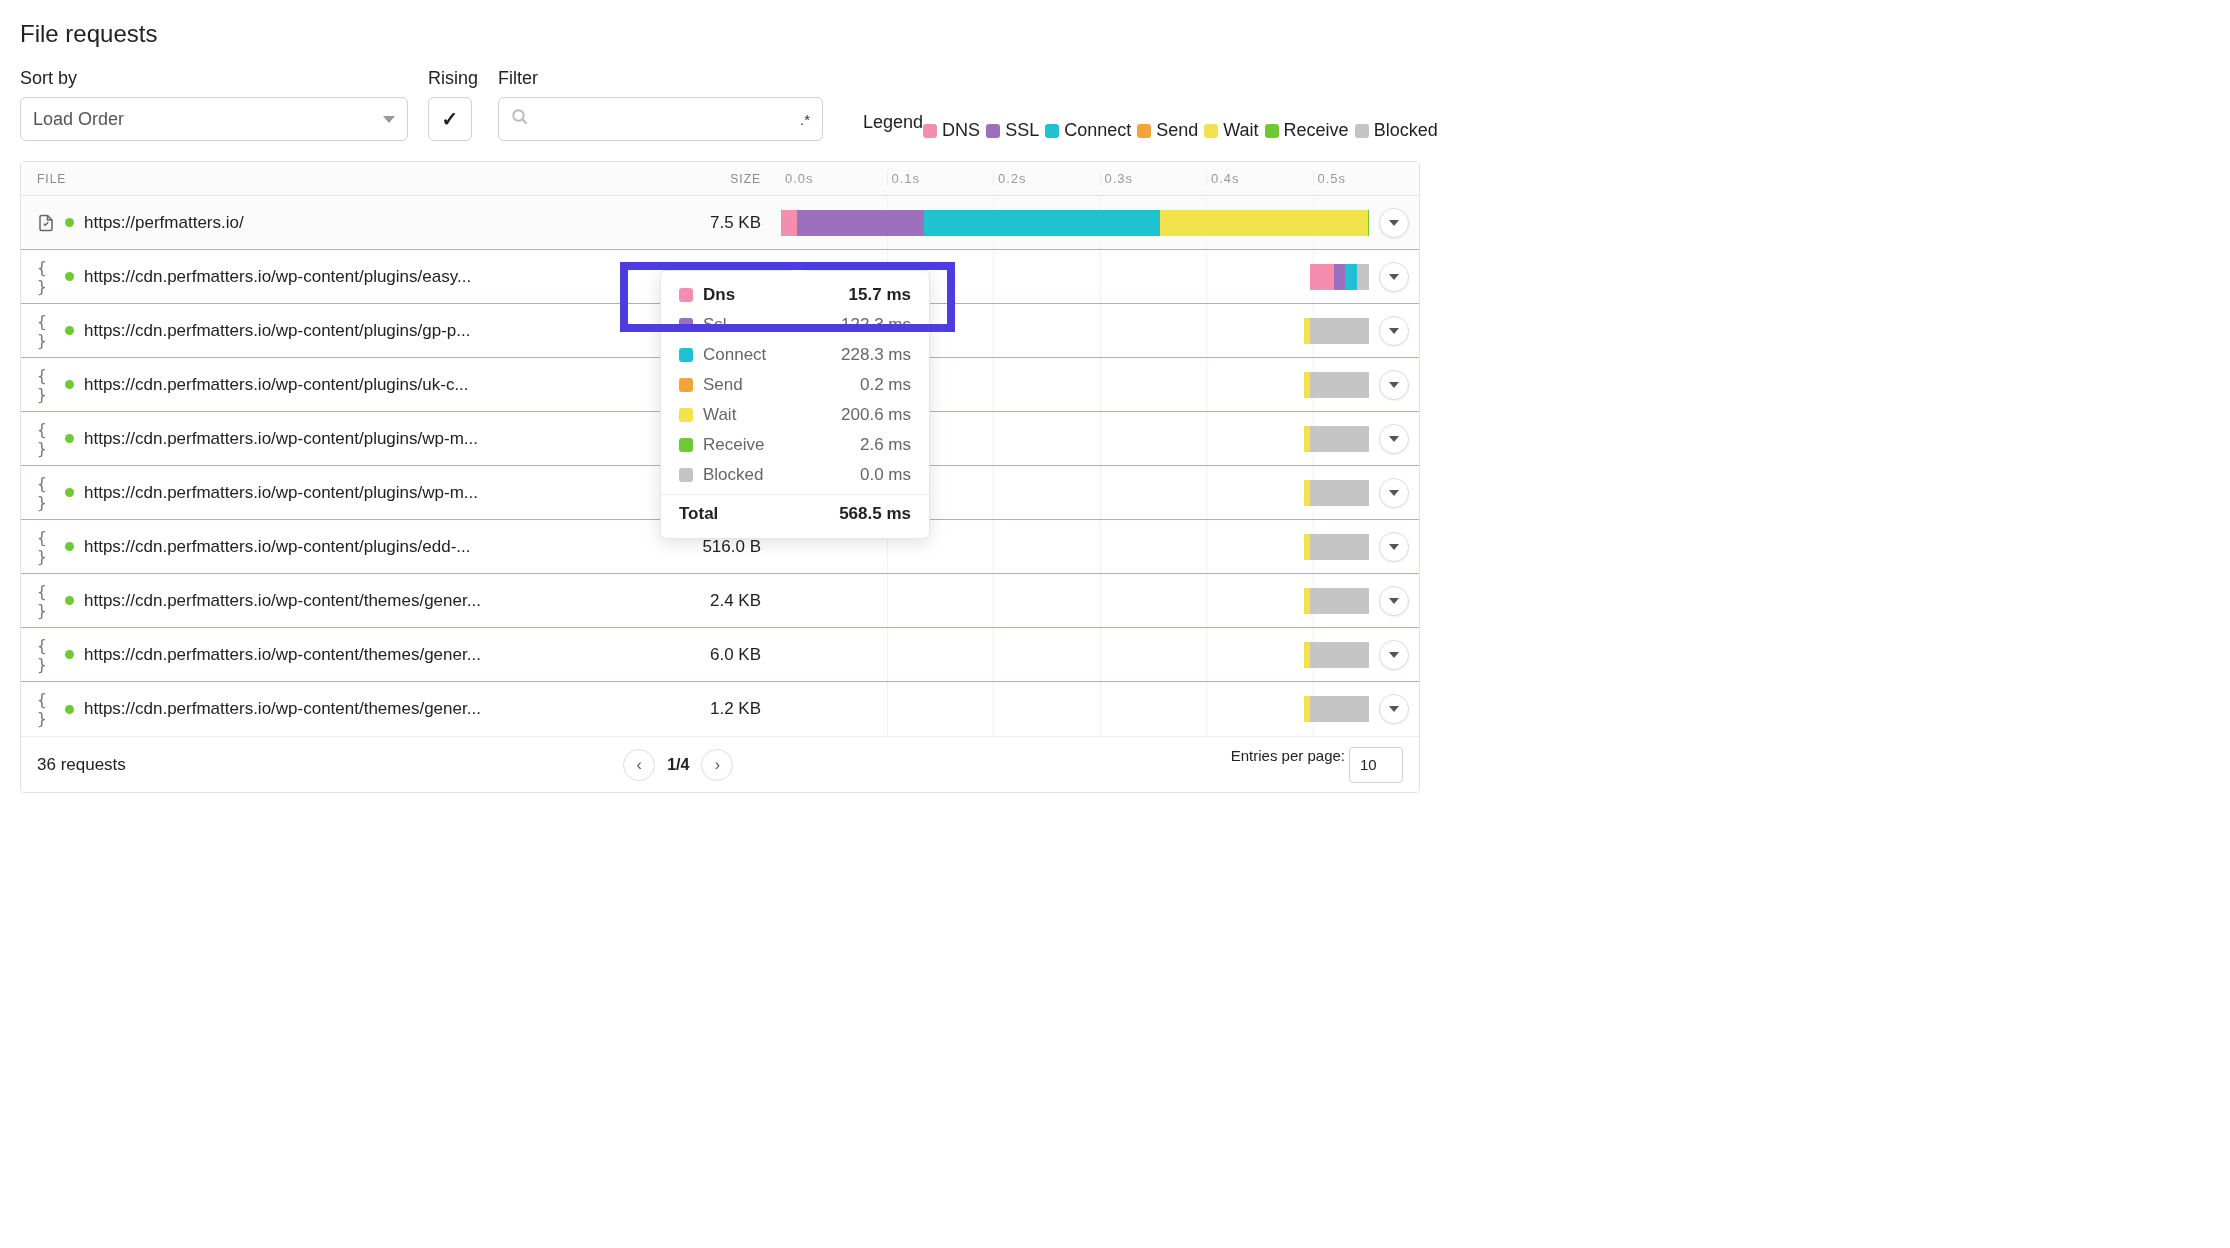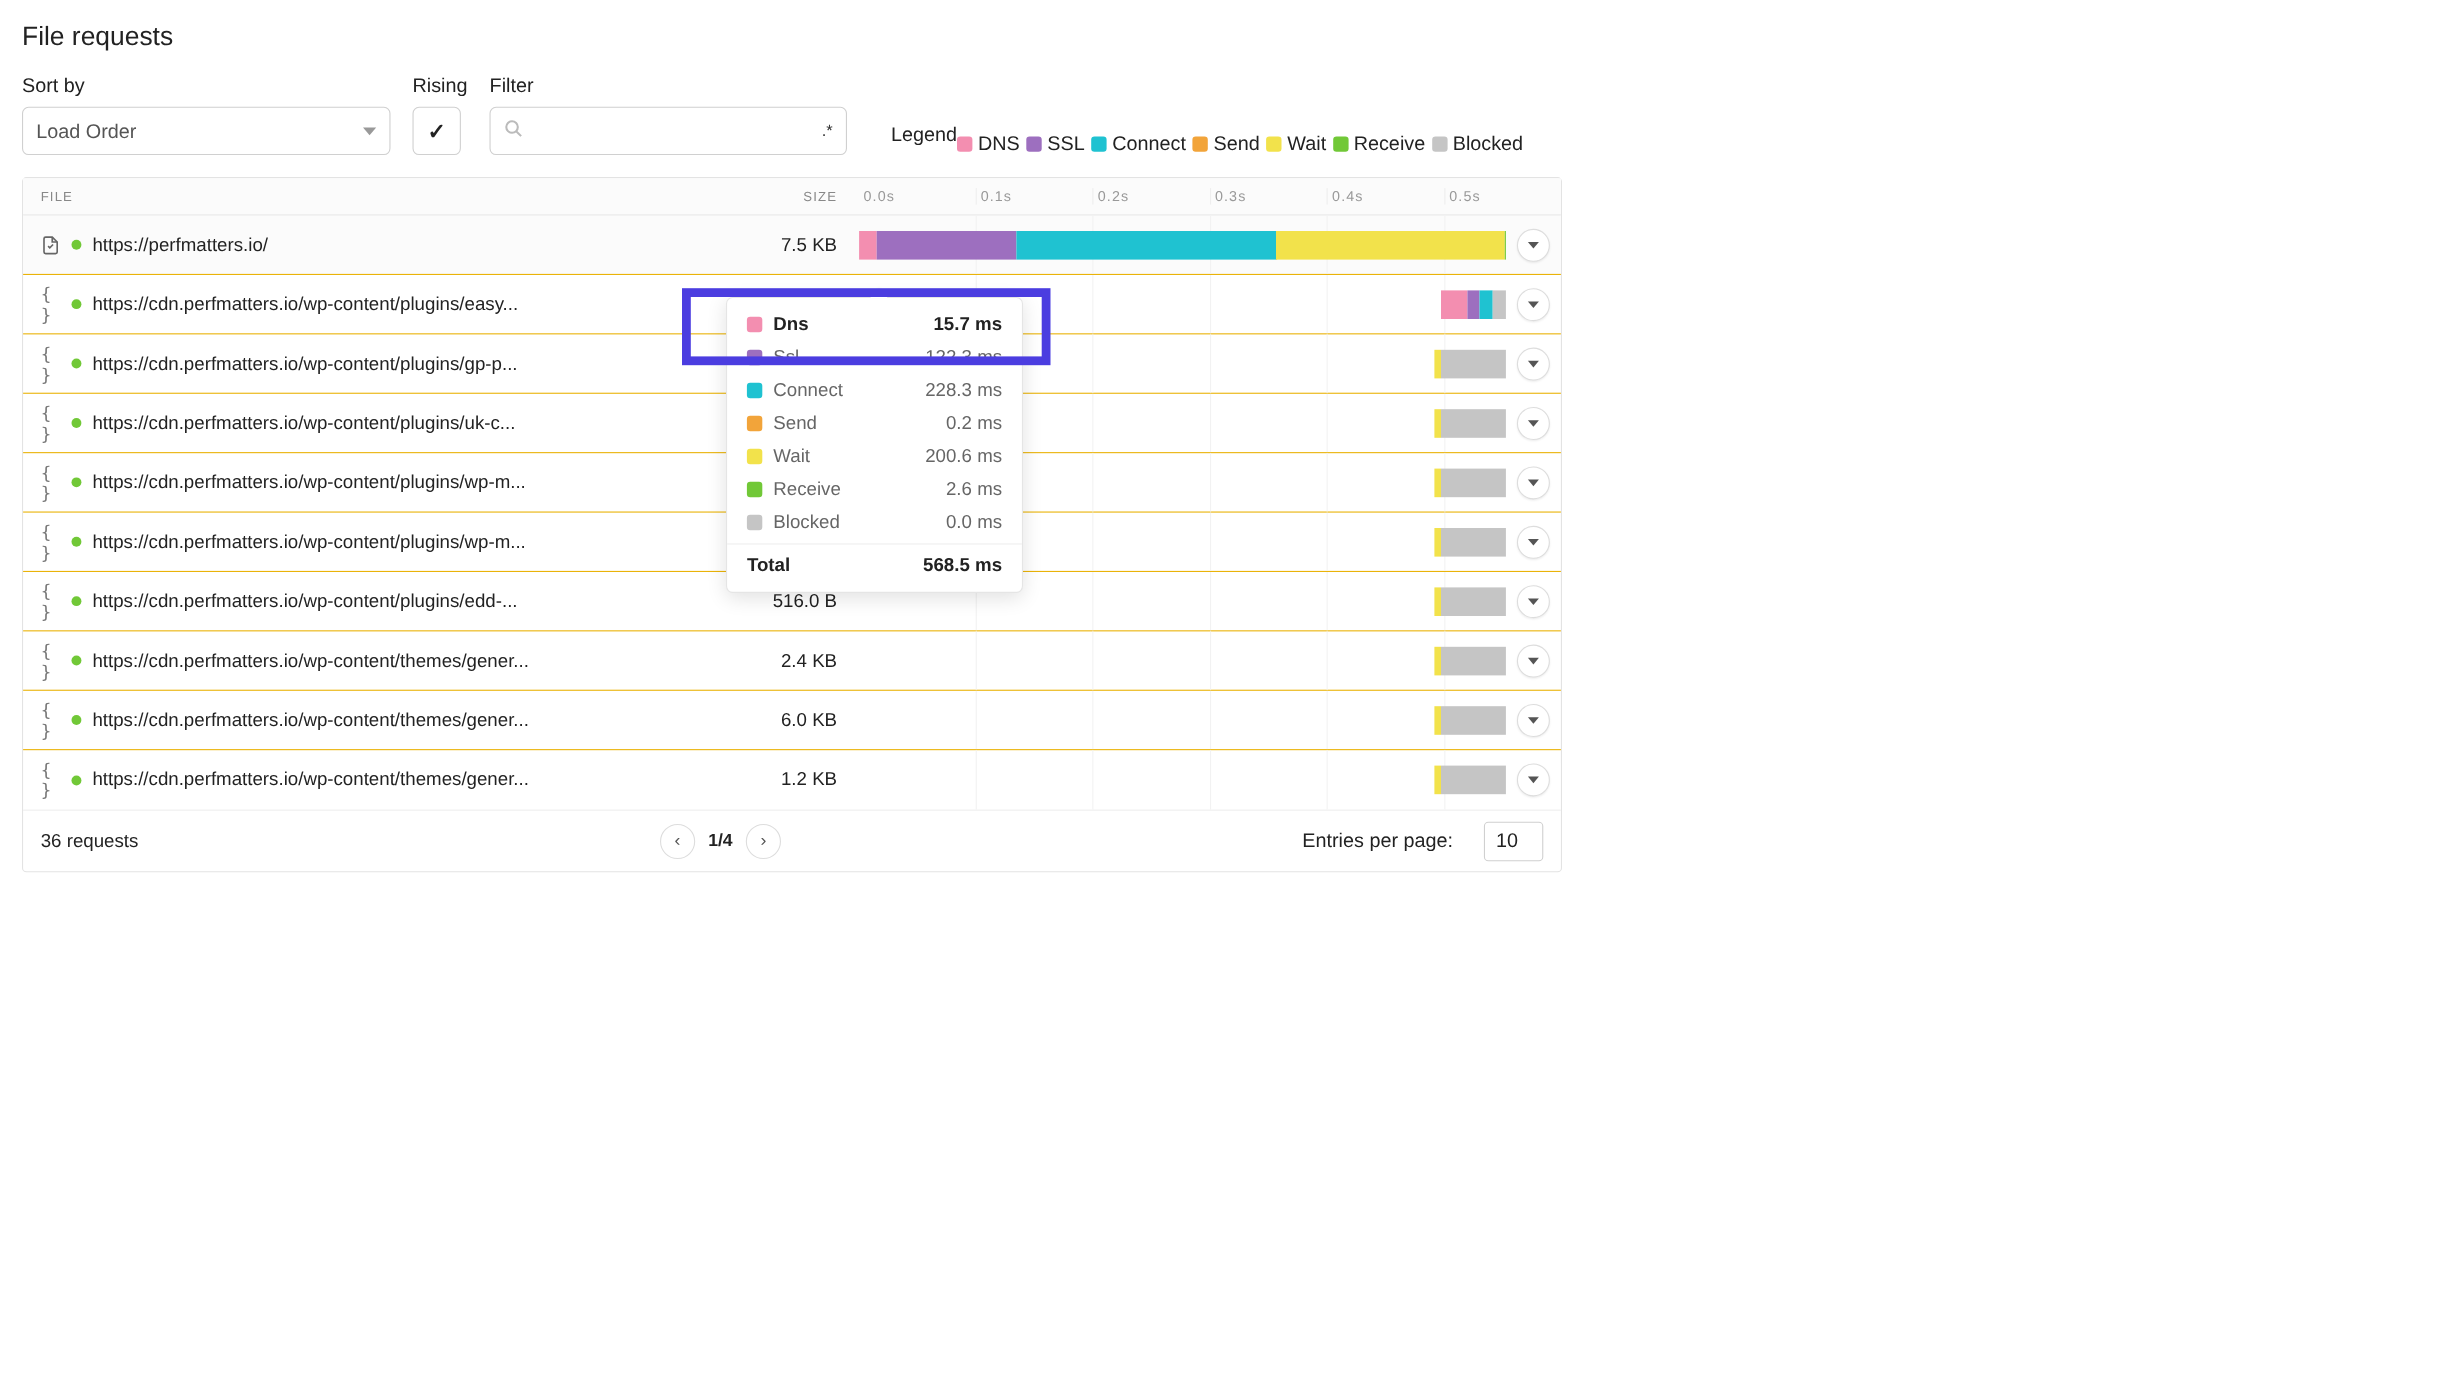--- a/index.html
+++ b/index.html
@@ -8,21 +8,21 @@
     background: #fff;
     padding: 20px;
     color: #222;
     width: 1440px;
   }
   .title { font-size: 24px; font-weight: 500; margin-bottom: 20px; }
   .controls { display: flex; align-items: flex-end; gap: 20px; margin-bottom: 20px; }
   .control-group { display: flex; flex-direction: column; }
   .control-label { font-size: 18px; font-weight: 400; margin-bottom: 8px; }
   .select-sort {
-    width: 335px; height: 44px; border: 1px solid #d0d0d0; border-radius: 6px;
+    width: 388px; height: 44px; border: 1px solid #d0d0d0; border-radius: 6px;
     padding: 0 12px; display: flex; align-items: center; justify-content: space-between;
     font-size: 18px; color: #555; background: #fff; gap: 40px;
   }
   .chevron-down { width: 0; height: 0; border-left: 6px solid transparent; border-right: 6px solid transparent; border-top: 7px solid #999; }
   .rising-box {
     width: 44px; height: 44px; border: 1px solid #d0d0d0; border-radius: 6px;
     display: flex; align-items: center; justify-content: center; font-size: 20px; font-weight: 700;
   }
   .filter-box {
     width: 325px; height: 44px; border: 1px solid #d0d0d0; border-radius: 6px;
@@ -103,21 +103,21 @@
     display: flex; align-items: center; justify-content: space-between;
     height: 56px; padding: 0 16px; border-top: 1px solid #eee;
   }
   .footer .left { font-size: 17px; }
   .footer .center { display: flex; align-items: center; gap: 12px; font-size: 16px; }
   .page-btn {
     width: 32px; height: 32px; border-radius: 50%; border: 1px solid #ddd;
     display: flex; align-items: center; justify-content: center; background: #fff;
   }
   .page-btn .arr { font-size: 16px; color: #555; }
-  .footer .right { display: flex; align-items: center; gap: 28px; font-size: 18px; }
+  .footer .right { display: flex; gap: 4px; font-size: 15px; }
   .entries-input {
     width: 54px; height: 36px; border: 1px solid #d0d0d0; border-radius: 4px;
     display: flex; align-items: center; padding: 0 10px;
   }
   .container-rel { position: relative; }
 </style>
 </head>
 <body>
 
 <div class="container-rel">

